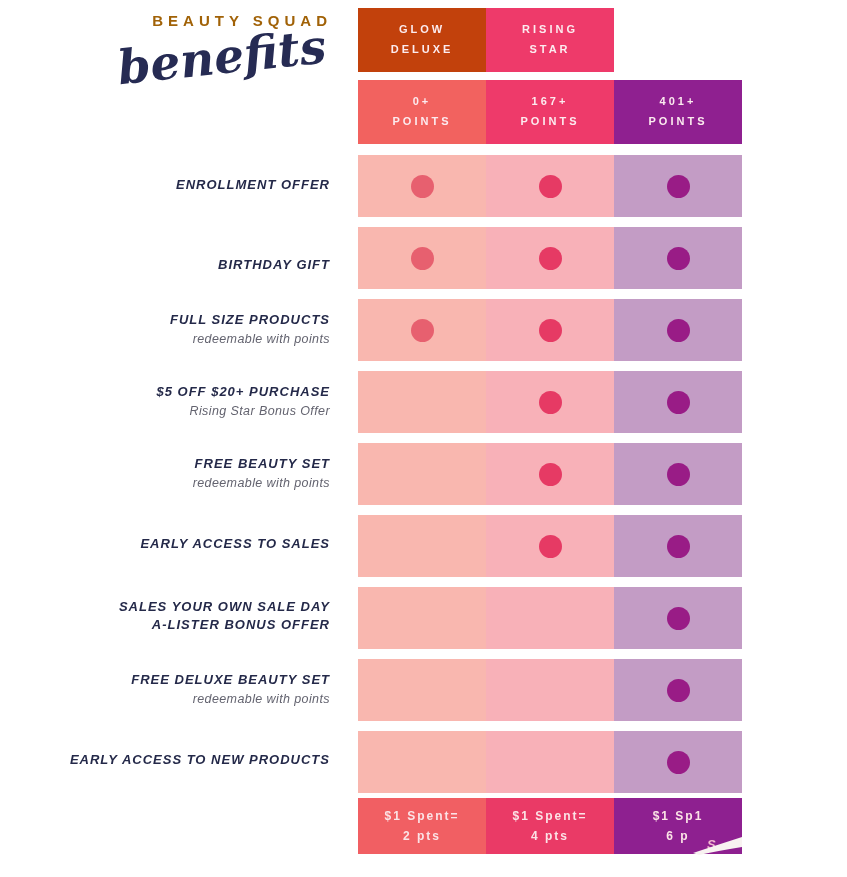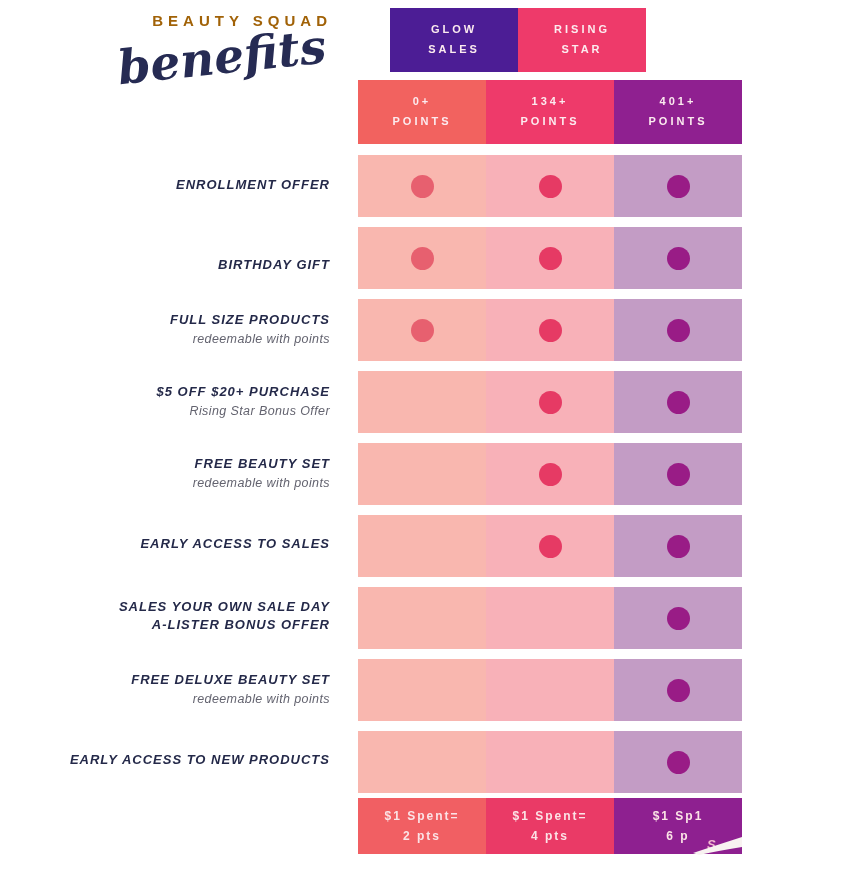--- a/index.html
+++ b/index.html
@@ -90,37 +90,37 @@
     <div class="rowlabel" style="top:761px">
       <div class="lbl">EARLY ACCESS TO NEW PRODUCTS</div>
       <div class="lbl"></div>
       <div class="sub"></div>
     </div>
   </div>
 
   <div class="table">
 
     <div class="band" style="top:8px;height:64px">
-      <div class="cell hdr-txt" style="background: #4c1d95; margin-left: 32px;">
+      <div class="cell hdr-txt" style="background: #c2410c;">
         <div>GLOW</div>
-        <div>SALES</div>
+        <div>DELUXE</div>
       </div>
       <div class="cell hdr-txt" style="background: rgb(238, 58, 106);">
         <div>RISING</div>
         <div>STAR</div>
       </div>
     </div>
 
     <div class="band" style="top:80px;height:64px">
       <div class="cell hdr-txt" style="background: rgb(242, 98, 95);">
         <div>0+</div>
         <div>POINTS</div>
       </div>
       <div class="cell hdr-txt" style="background: rgb(238, 58, 106);">
-        <div>134+</div>
+        <div>167+</div>
         <div>POINTS</div>
       </div>
       <div class="cell hdr-txt" style="background: rgb(143, 32, 144);">
         <div>401+</div>
         <div>POINTS</div>
       </div>
     </div>
 
     <div class="band" style="top:155px;height:62px">
       <div class="cell" style="background: rgb(249, 183, 175);">

